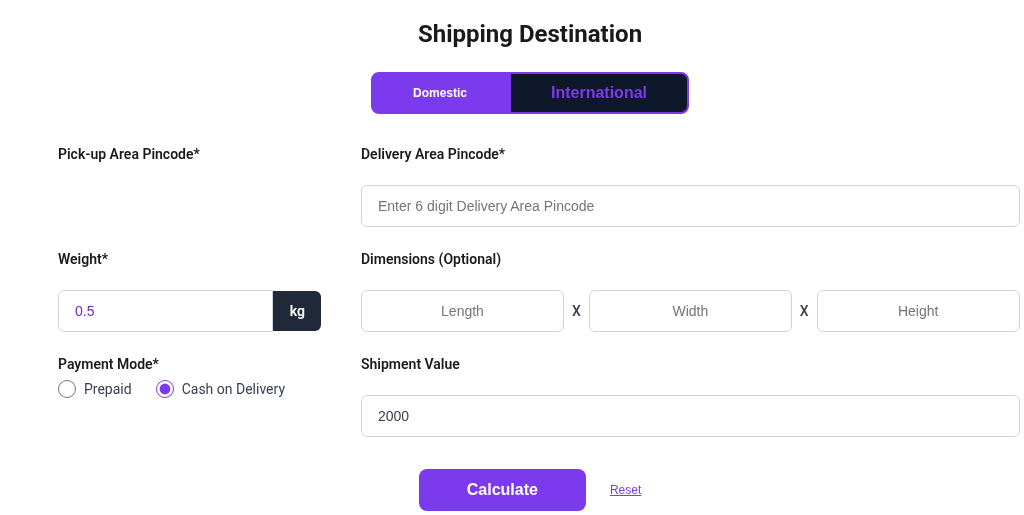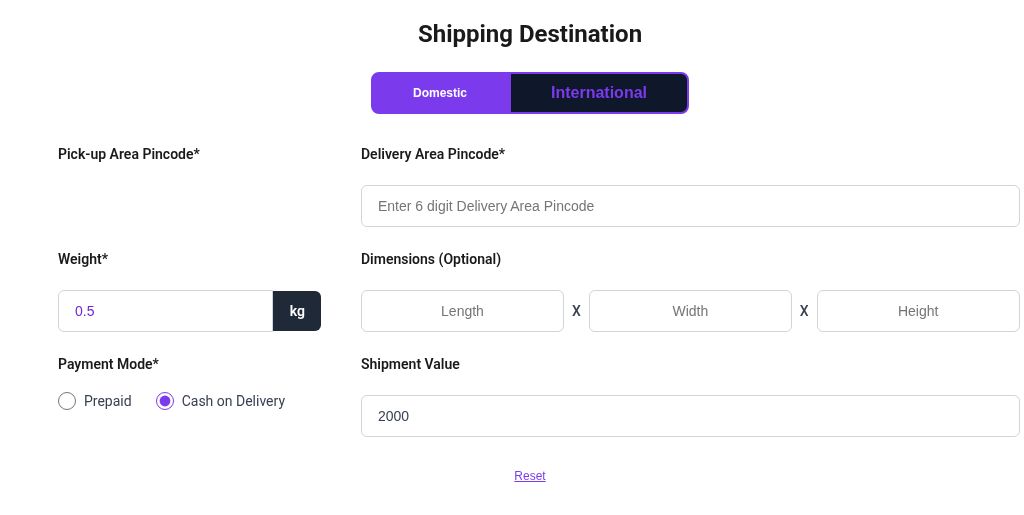--- a/index.html
+++ b/index.html
@@ -135,21 +135,21 @@
 
     .dim-separator {
       font-size: 14px;
       color: #374151;
       font-weight: 500;
     }
 
     .payment-mode-group {
       display: flex;
       flex-direction: column;
-      gap: 16px;
+      gap: 4px;
     }
 
     .radio-group {
       display: flex;
       gap: 24px;
       margin-top: 4px;
     }
 
     .radio-label {
       display: flex;
@@ -264,16 +264,17 @@
     </div>
 
     <div class="form-group">
       <label class="form-label">Shipment Value</label>
       <input class="shipment-value-input" type="text" value="2000" style="">
     </div>
 
   </div>
 
   <div class="action-row">
+    <button class="btn-calculate">Calculate</button>
     <button class="btn-reset">Reset</button>
   </div>
 
 </div>
 
 </body></html>

